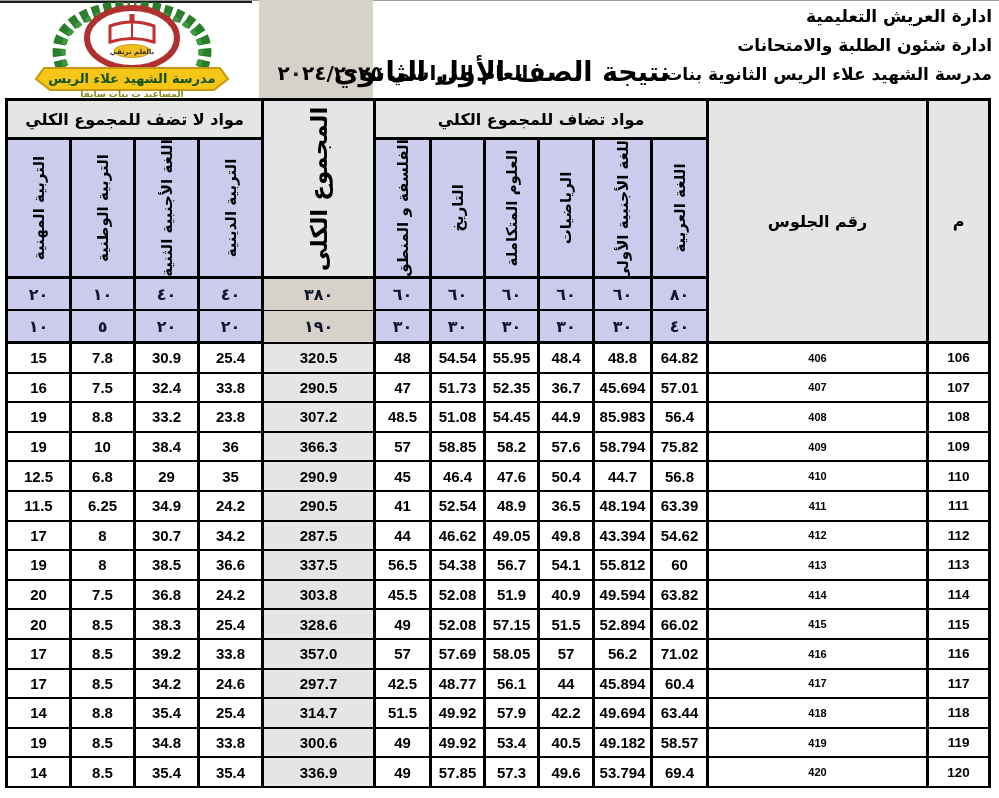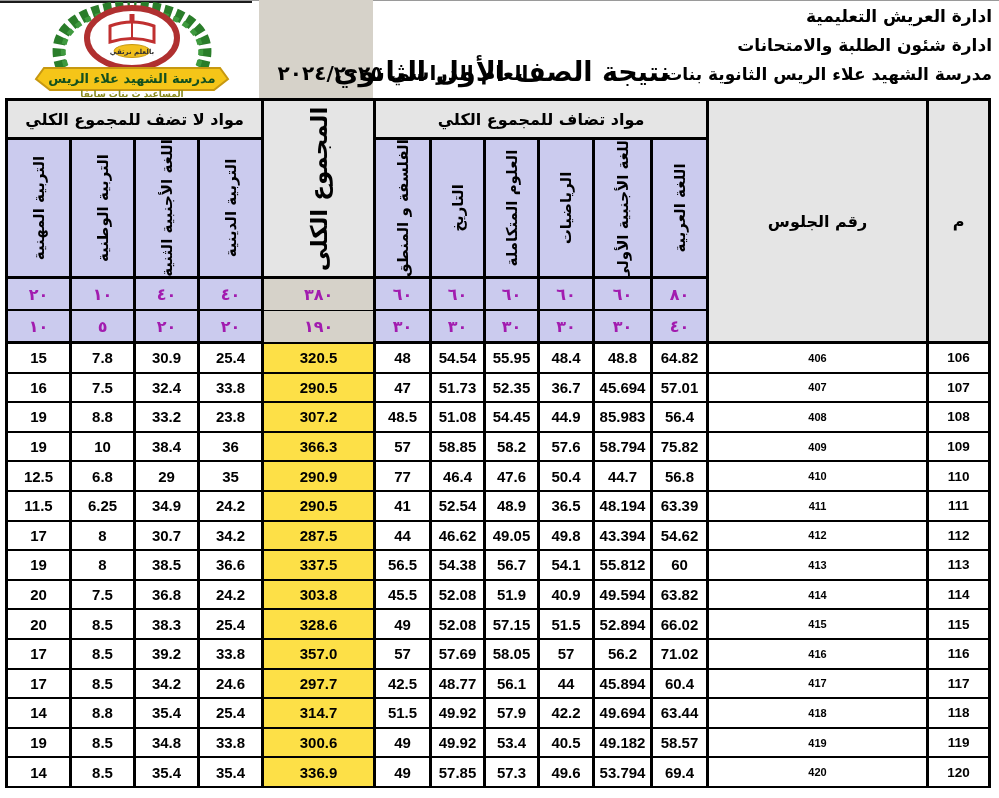--- a/index.html
+++ b/index.html
@@ -23,28 +23,28 @@
     table-layout:fixed;direction:rtl;}
   .results th,.results td{border:3px solid #000;text-align:center;vertical-align:middle;
     padding:0;overflow:hidden;}
   .r-group th{height:36px;font-size:16px;font-weight:bold;background:#e5e5e5;}
   .r-labels th{height:136px;background:#cbcbee;position:relative;}
   .rot{position:absolute;left:50%;top:50%;transform:translate(-50%,-50%) rotate(-90deg);
     white-space:nowrap;font-size:15px;font-weight:bold;}
   .th-serial,.th-seat{background:#cbcbee;font-size:21px;font-weight:bold;}
   .th-total{background:#d6d2c9;position:relative;}
   .th-total .rot{font-size:23px;letter-spacing:1px;}
-  .r-max td,.r-half td{height:30px;background:#cbcbee;color:#a21caf;
+  .r-max td,.r-half td{height:30px;background:#cbcbee;color:#0f172a;
     font-weight:bold;font-size:16px;}
   .r-max td{border-bottom-width:2px;}
   .r-half td{border-top-width:2px;}
   .r-max td.c-total,.r-half td.c-total{background:#d6d2c9;border-bottom-width:1px;border-top-width:1px;}
   .results tbody td{height:27.6px;background:#ffffff;border-width:2px 3px;
     font-family:"Liberation Sans","DejaVu Sans",sans-serif;font-weight:bold;font-size:15px;}
-  .results tbody td.c-total{background:#fde047;}
+  .results tbody td.c-total{background:#e5e5e5;}
   .results tbody td.c-serial{font-size:13.5px;}
   .results tbody td.c-seat{font-size:11px;}
 </style>
 </head>
 <body>
 
 <div class="top-line"></div>
 <div class="top-line-dark"></div>
 <div class="gray-band"></div>
 
@@ -226,21 +226,21 @@
         <td class="c-vocational">19</td>
       </tr>
       <tr>
         <td class="c-serial">110</td>
         <td class="c-seat">410</td>
         <td class="c-arabic">56.8</td>
         <td class="c-english1">44.7</td>
         <td class="c-math">50.4</td>
         <td class="c-science">47.6</td>
         <td class="c-history">46.4</td>
-        <td class="c-philosophy">77</td>
+        <td class="c-philosophy">45</td>
         <td class="c-total">290.9</td>
         <td class="c-religion">35</td>
         <td class="c-english2">29</td>
         <td class="c-national">6.8</td>
         <td class="c-vocational">12.5</td>
       </tr>
       <tr>
         <td class="c-serial">111</td>
         <td class="c-seat">411</td>
         <td class="c-arabic">63.39</td>

